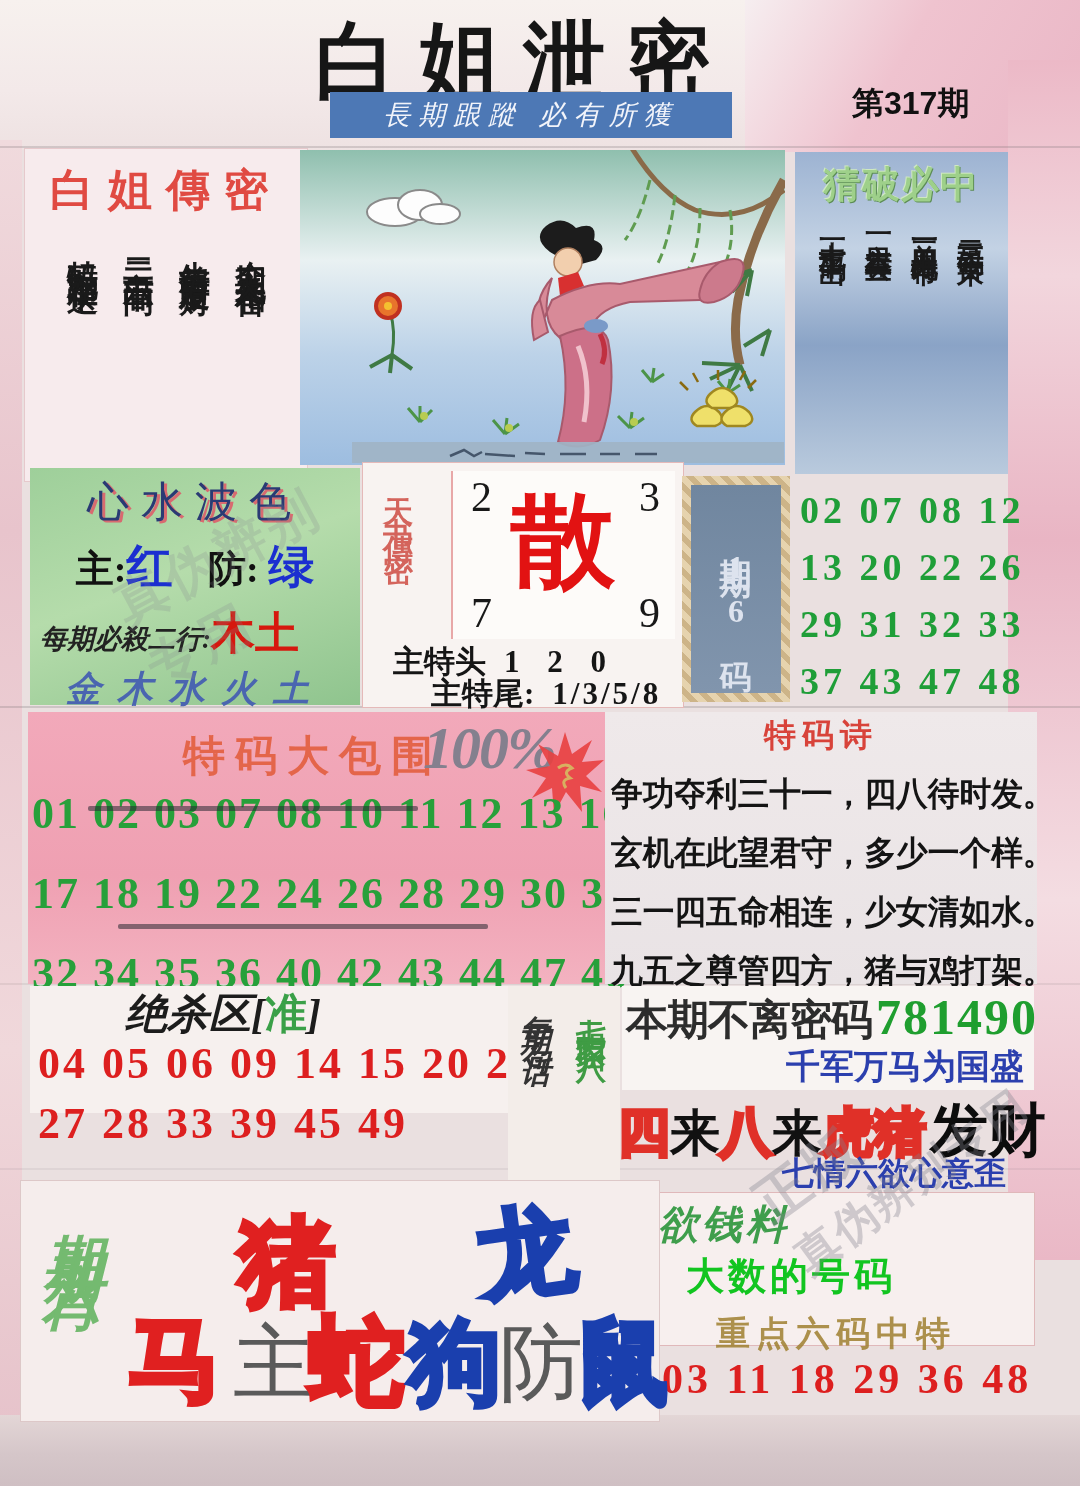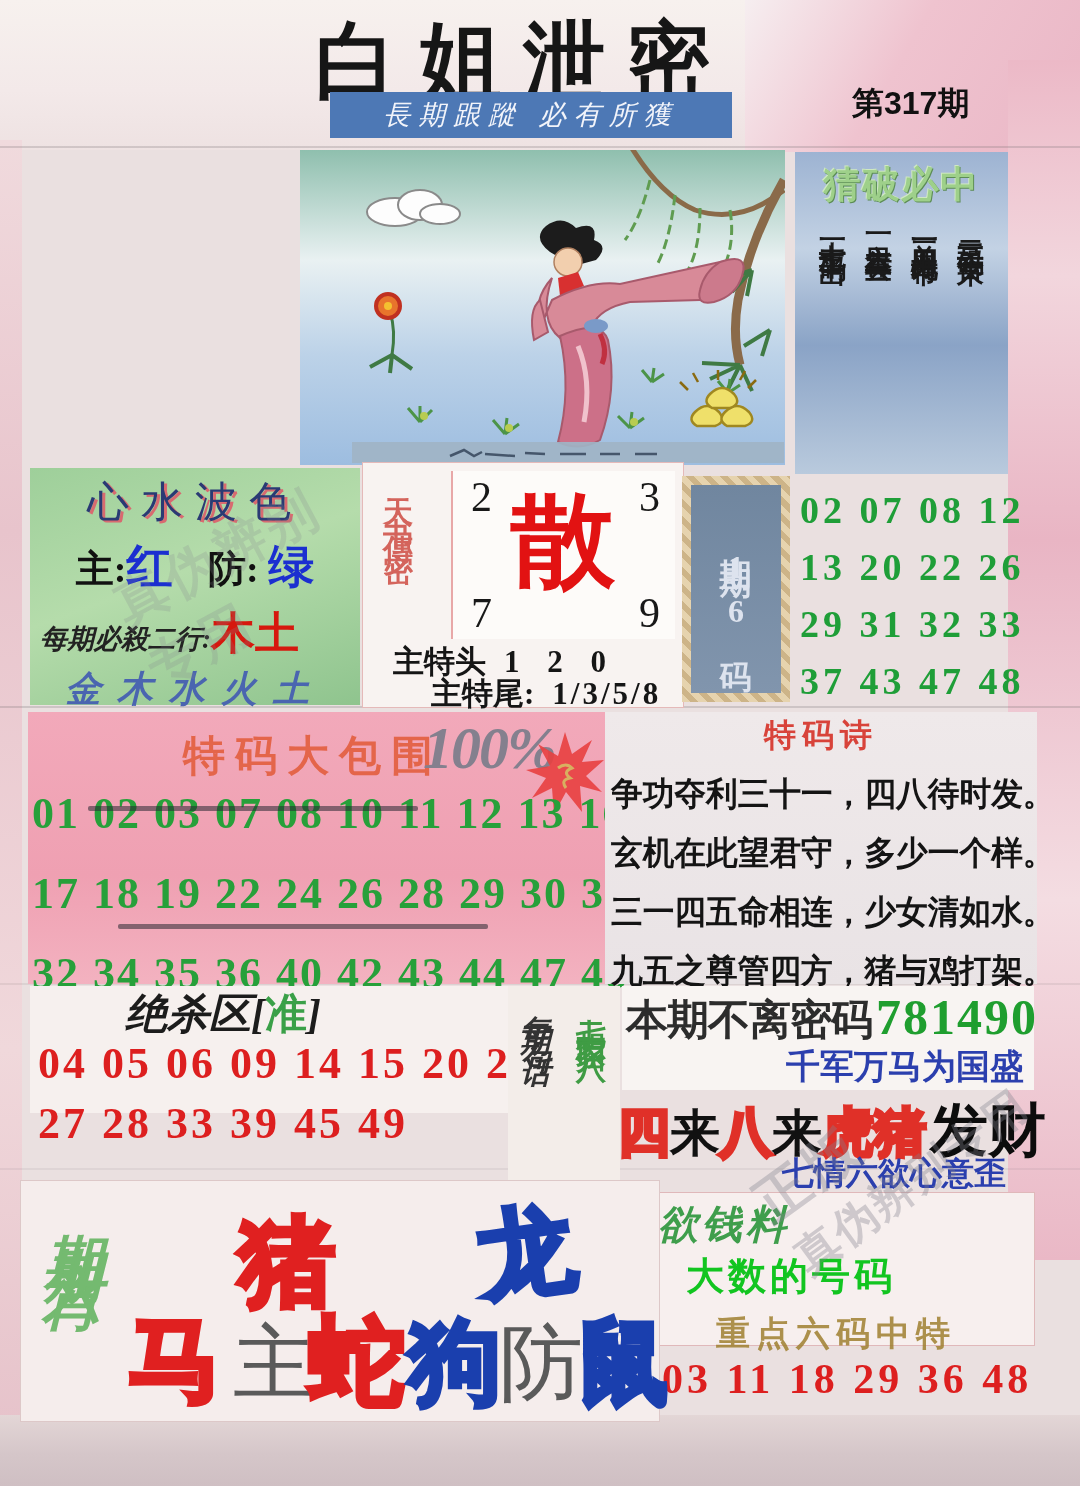--- a/index.html
+++ b/index.html
@@ -180,20 +180,29 @@
   <div class="band-bottom"></div>
   <div class="scanline" style="top:146px"></div>
   <div class="scanline" style="top:706px"></div>
   <div class="scanline" style="top:983px;opacity:.5"></div>
   <div class="scanline" style="top:1168px;opacity:.4"></div>
 
   <div class="main-title">白姐泄密</div>
   <div class="banner">長期跟蹤 必有所獲</div>
   <div class="issue-no">第317期</div>
 
+  <div class="panel-left">
+    <div class="ttl">白姐傳密</div>
+    <div class="vcols">
+      <div class="vc">今期三九来相合</div>
+      <div class="vc">牛前猪后定发财</div>
+      <div class="vc">二二三六出中间</div>
+      <div class="vc">特码九定在中送</div>
+    </div>
+  </div>
 
   <svg class="pic" viewBox="0 0 485 315">
     <defs>
       <linearGradient id="sky" x1="0" y1="0" x2="0" y2="1">
         <stop offset="0" stop-color="#8fbfae"></stop>
         <stop offset="0.35" stop-color="#e9f1f2"></stop>
         <stop offset="0.65" stop-color="#bcd2e8"></stop>
         <stop offset="1" stop-color="#9dbde0"></stop>
       </linearGradient>
     </defs>

